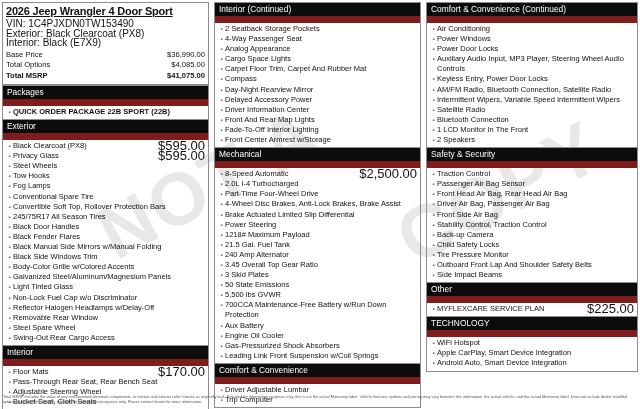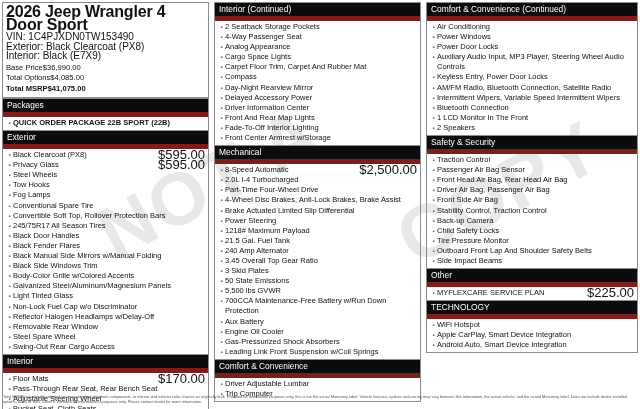--- a/index.html
+++ b/index.html
@@ -47,54 +47,55 @@
   .col{
     width:209px;
     border:1px solid #8c8c8c;
     background:transparent;
     box-sizing:border-box;
   }
   .col.c3{width:214px;}
 
   
   .title{
-    font-size:16px;
+    font-size:11px;
     font-weight:bold;
     padding:2px 3px 1px 3px;
     line-height:13px;
     letter-spacing:-0.2px;
+    text-decoration:underline;
   }
   .meta{
     font-size:10px;
     padding:0 3px;
     line-height:9.6px;
   }
   .pricerow{
     display:flex;
-    justify-content:flex-start;
+    justify-content:space-between;
     font-size:7.6px;
     padding:0 3px;
     line-height:10.4px;
   }
   .pricerow.first{padding-top:2px;}
   .pricerow.total{
     font-weight:bold;
     border-bottom:1px solid #8c8c8c;
     padding-bottom:3px;
     margin-bottom:0;
   }
 
   .sechead{
     background:#0c0c0c;
     color:#ffffff;
     font-size:8.4px;
     line-height:11px;
     padding:1px 4px;
     border-top:1px solid #8c8c8c;
-    border-bottom:5px solid #7f1d1d;
+    border-bottom:7px solid #7f1d1d;
     font-weight:normal;
   }
   .col .sechead:first-child{border-top:none;}
 
   ul.items{
     list-style:none;
     margin:0;
     padding:1px 0 2px 0;
   }
   ul.items li{
@@ -454,20 +455,24 @@
           <li>
             <span class="bullet">▪</span>
             <span class="itxt">AM/FM Radio, Bluetooth Connection, Satellite Radio</span>
           </li>
           <li>
             <span class="bullet">▪</span>
             <span class="itxt">Intermittent Wipers, Variable Speed Intermittent Wipers</span>
           </li>
           <li>
             <span class="bullet">▪</span>
+            <span class="itxt">Satellite Radio</span>
+          </li>
+          <li>
+            <span class="bullet">▪</span>
             <span class="itxt">Bluetooth Connection</span>
           </li>
           <li>
             <span class="bullet">▪</span>
             <span class="itxt">1 LCD Monitor In The Front</span>
           </li>
           <li>
             <span class="bullet">▪</span>
             <span class="itxt">2 Speakers</span>
           </li>

